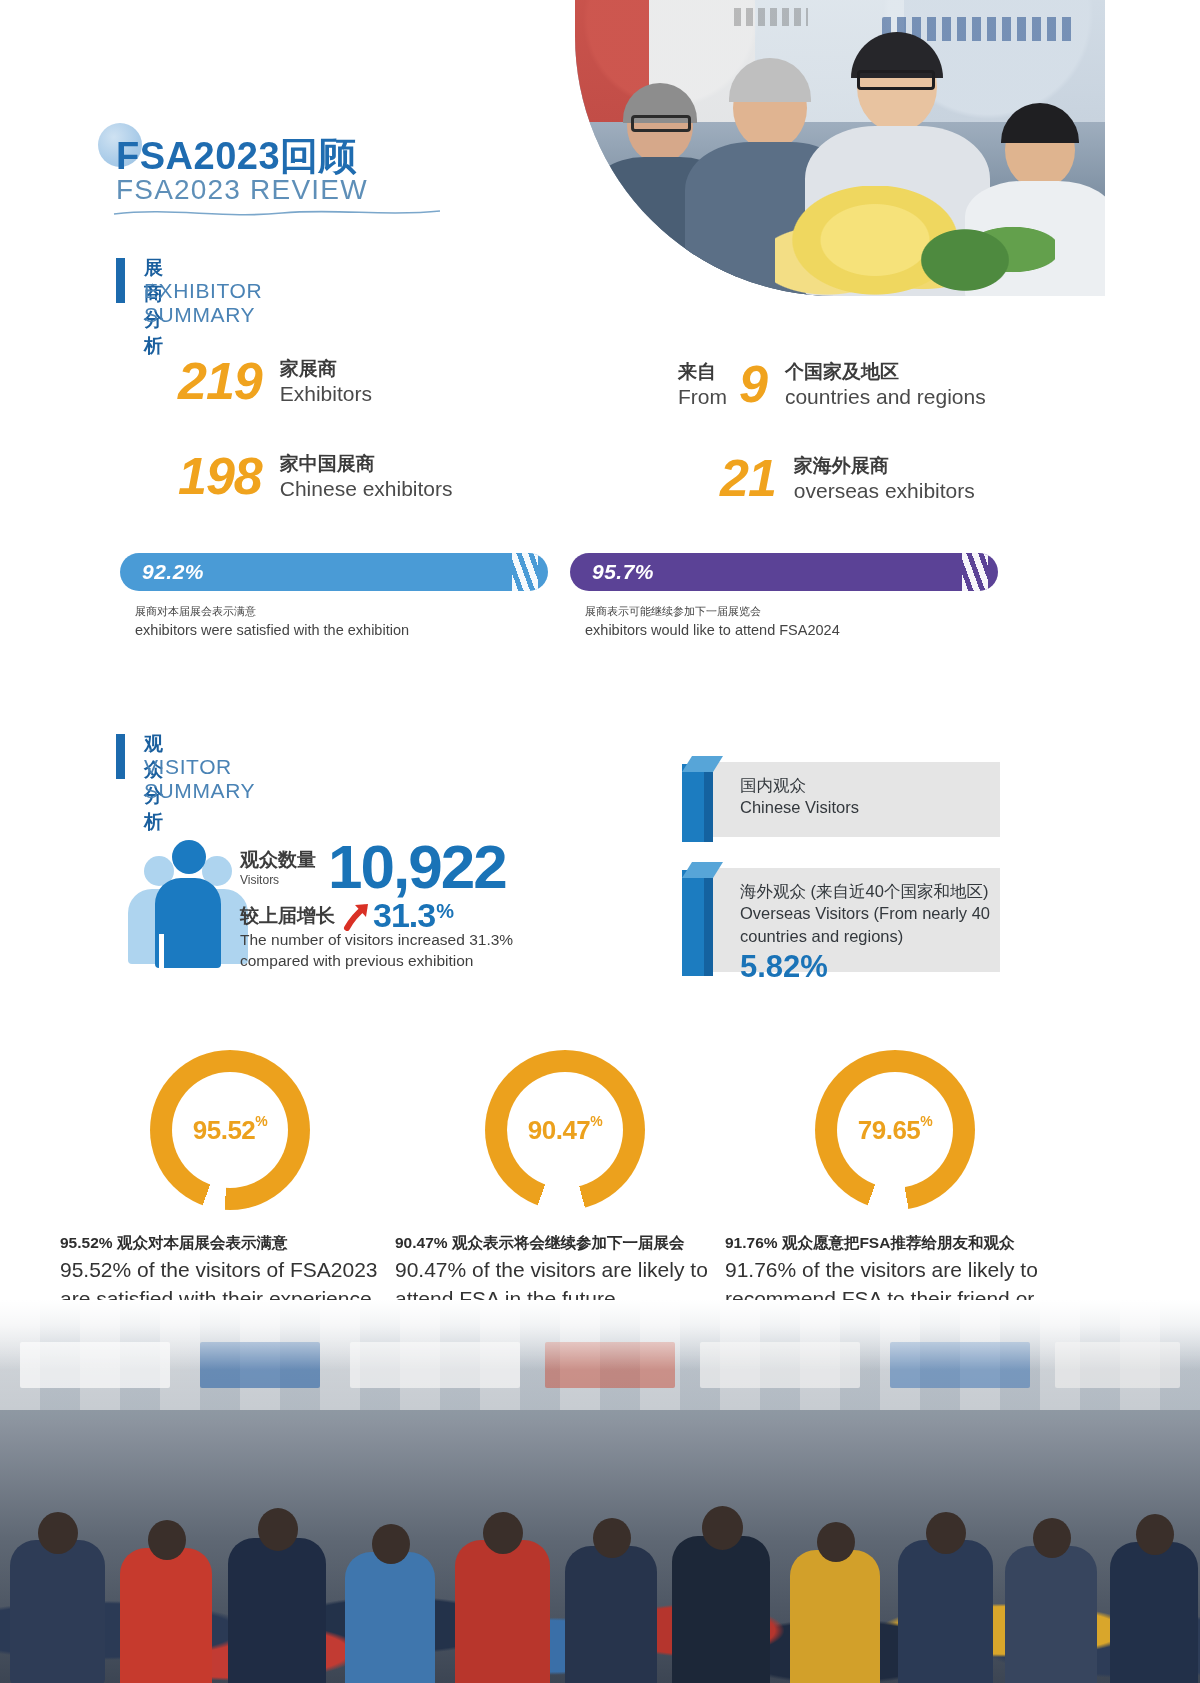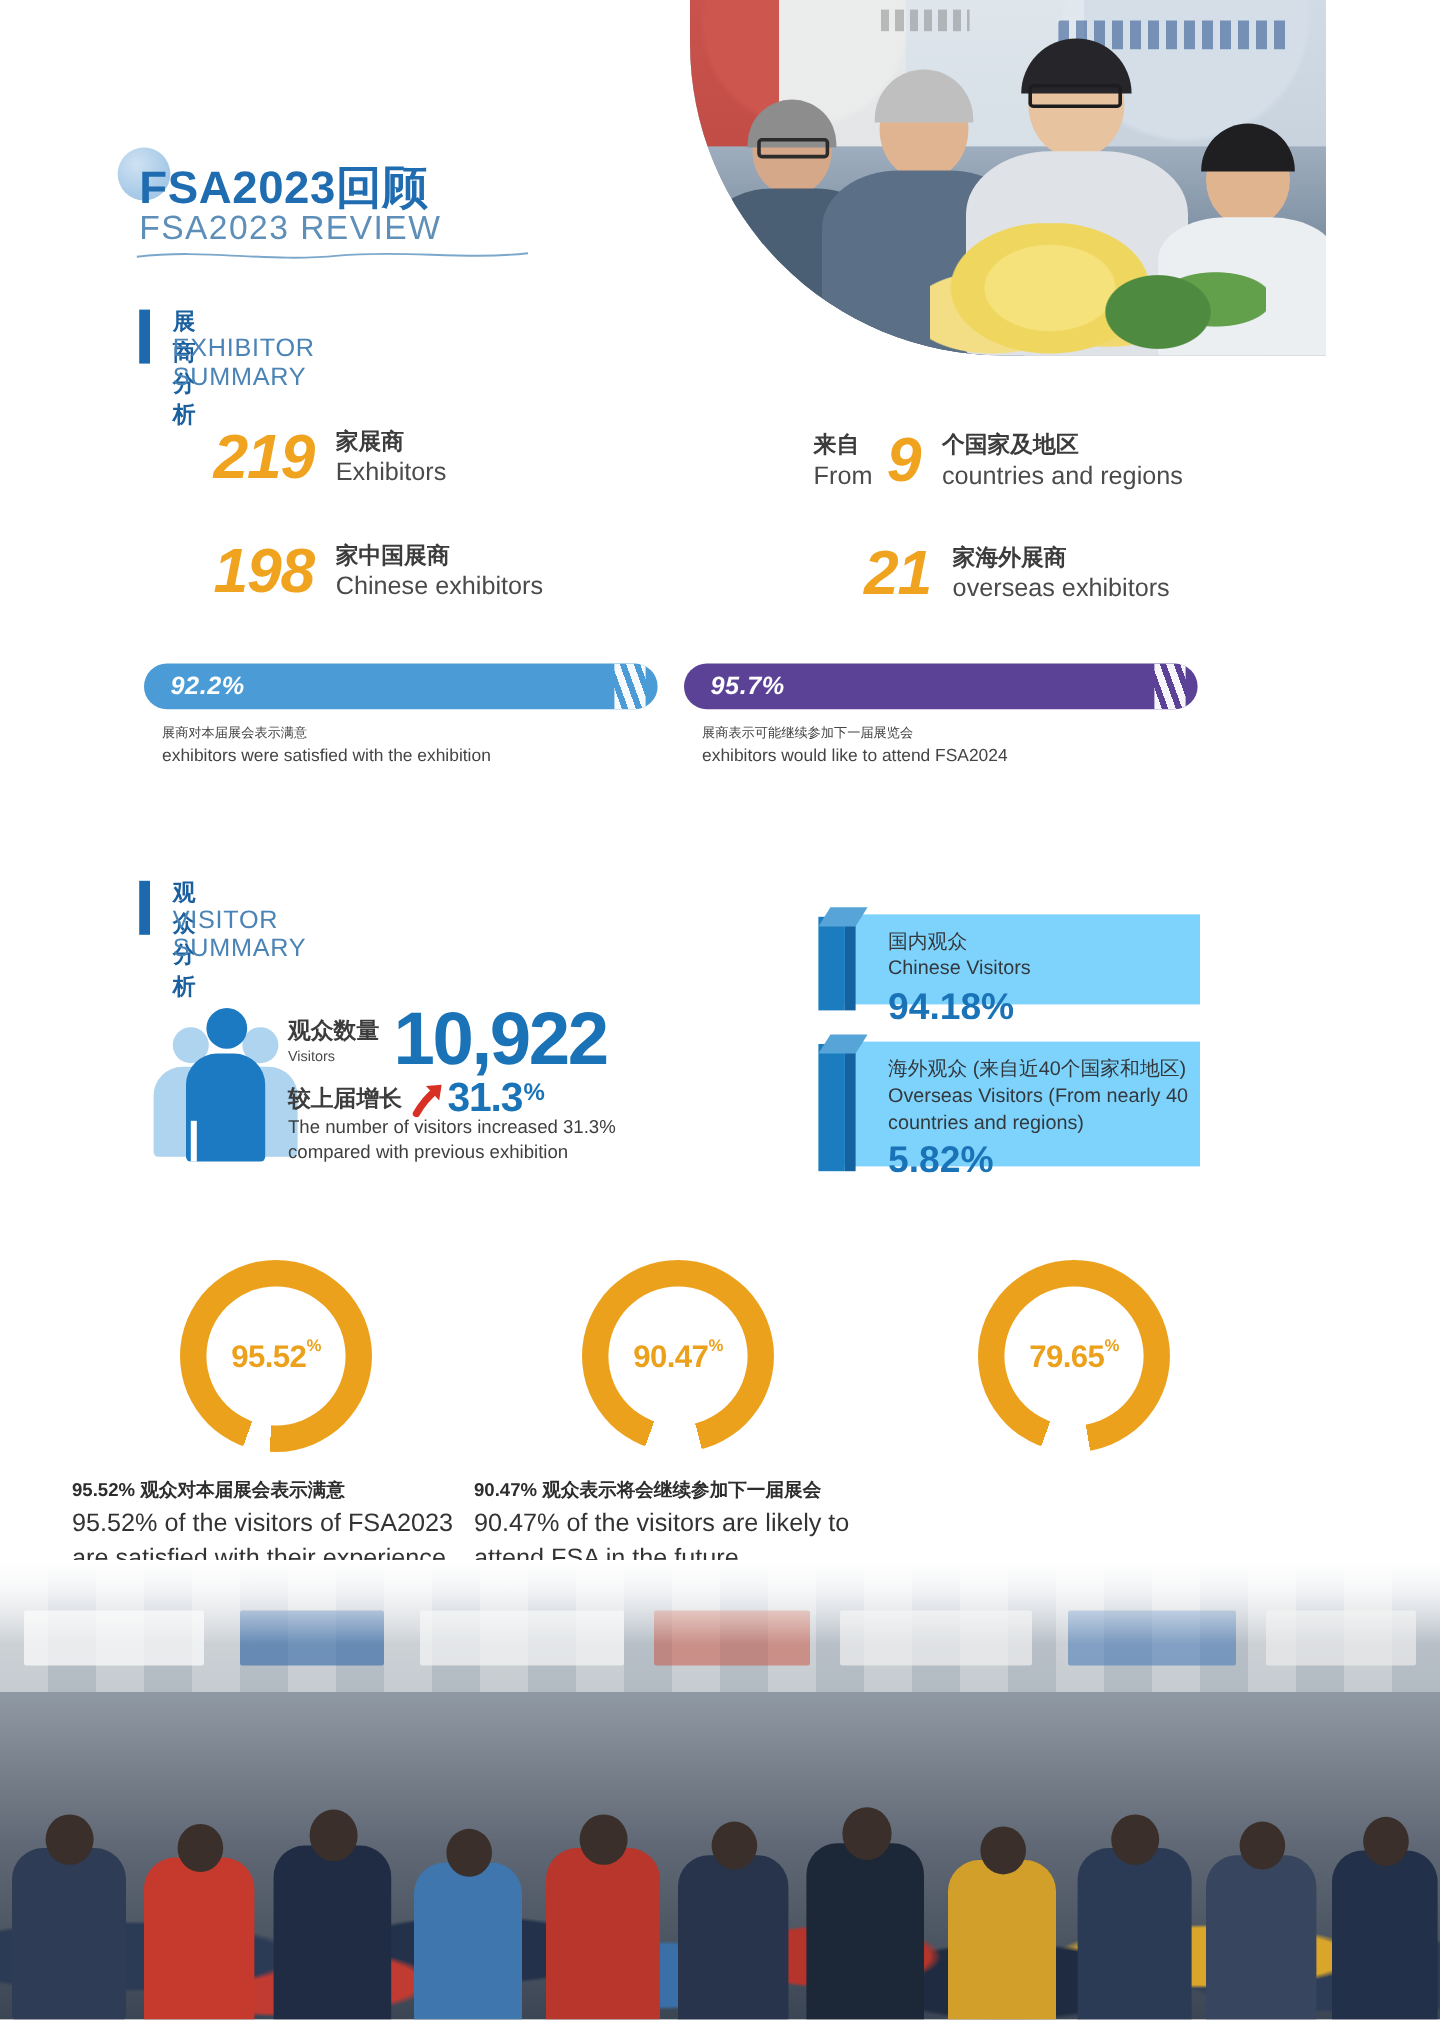--- a/index.html
+++ b/index.html
@@ -177,21 +177,21 @@
   .grow-row .cn { font-size:19px; font-weight:700; color:#3c3c3c; }
   .grow-row .arrow { margin:0 2px 0 6px; }
   .grow-row .val { font-size:34px; font-weight:800; color:#1a73b7; letter-spacing:-1px; }
   .grow-row .sym { font-size:20px; font-weight:800; color:#1a73b7; margin-left:1px; align-self:flex-start; padding-top:4px;}
   .grow-desc {
     position:absolute; left:240px; top:930px; width:330px;
     font-size:15.5px; color:#3f3f3f; line-height:1.35;
   }
 
   
-  .vcard { position:absolute; background:#7dd3fc; }
+  .vcard { position:absolute; background:#e5e5e5; }
   .vcard .text { padding:12px 0 0 40px; }
   .vcard .cn { font-size:16.5px; color:#33383d; line-height:1.35; }
   .vcard .en { font-size:16.5px; color:#33383d; line-height:1.35; }
   .vcard .pct { font-size:31px; font-weight:800; color:#1a73b7; line-height:1.15; margin-top:2px; }
   .bar3d { position:absolute; left:-18px; top:-6px; width:36px; }
   .bar3d .front { position:absolute; left:0; top:8px; width:22px; background:#1c7cc0; }
   .bar3d .side  { position:absolute; left:22px; top:14px; width:9px; background:#1462a0; }
   .bar3d .top   { position:absolute; left:0; top:0; width:31px; height:16px;
       background:#57a5d8; transform: skewX(-32deg); transform-origin: bottom left; }
 
@@ -394,21 +394,20 @@
 
 <div class="vcard" style="left:700px; top:762px; width:300px; height:75px;">
   <div class="bar3d" style="height:86px;">
     <div class="front" style="height:78px;"></div>
     <div class="side" style="height:72px;"></div>
     <div class="top"></div>
   </div>
   <div class="text">
     <div class="cn">国内观众</div>
     <div class="en">Chinese Visitors</div>
-    <div class="pct">94.18%</div>
   </div>
 </div>
 
 <div class="vcard" style="left:700px; top:868px; width:300px; height:104px;">
   <div class="bar3d" style="height:114px;">
     <div class="front" style="height:106px;"></div>
     <div class="side" style="height:100px;"></div>
     <div class="top"></div>
   </div>
   <div class="text">
@@ -446,20 +445,24 @@
   </div>
 </div>
 
 <div class="donut-wrap" style="left:725px; top:1050px;">
   <div class="donut" style="background: conic-gradient(from 200deg, #eca11d 0turn 0.9176turn, #ffffff 0.9176turn 1turn);">
     <div class="hole"></div>
     <div class="val">
       <span>79.65</span>
         <sup>%</sup>
     </div>
+  </div>
+  <div class="dcap">
+    <div class="cn">91.76% 观众愿意把FSA推荐给朋友和观众</div>
+    <div class="en">91.76% of the visitors are likely to recommend FSA to their friend or colleague.</div>
   </div>
 </div>
 
 <div class="bottom-photo">
   <div class="bp-ceiling"></div>
   <div class="bp-banners">
     <i style="left:20px;  width:150px; background:rgba(250,250,250,.75);"></i>
     <i style="left:200px; width:120px; background:rgba(60,110,170,.65);"></i>
     <i style="left:350px; width:170px; background:rgba(245,245,245,.7);"></i>
     <i style="left:545px; width:130px; background:rgba(200,80,60,.5);"></i>

